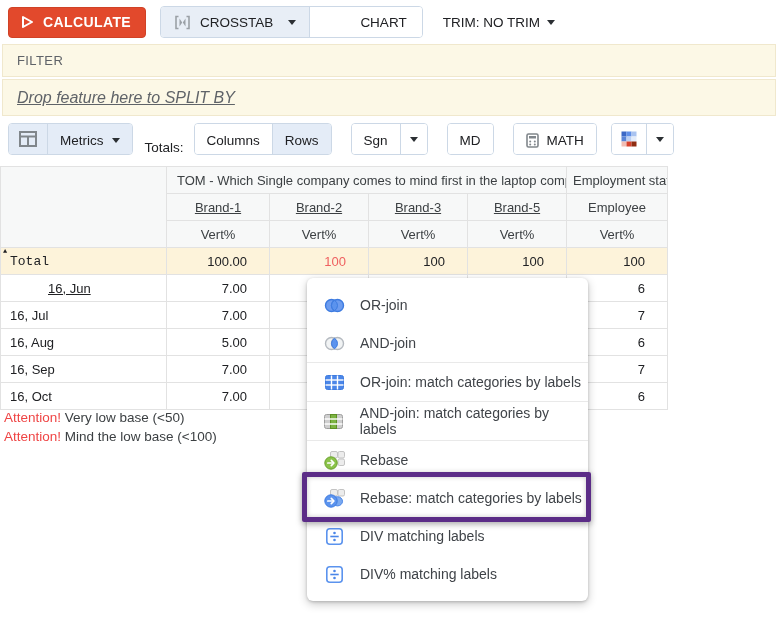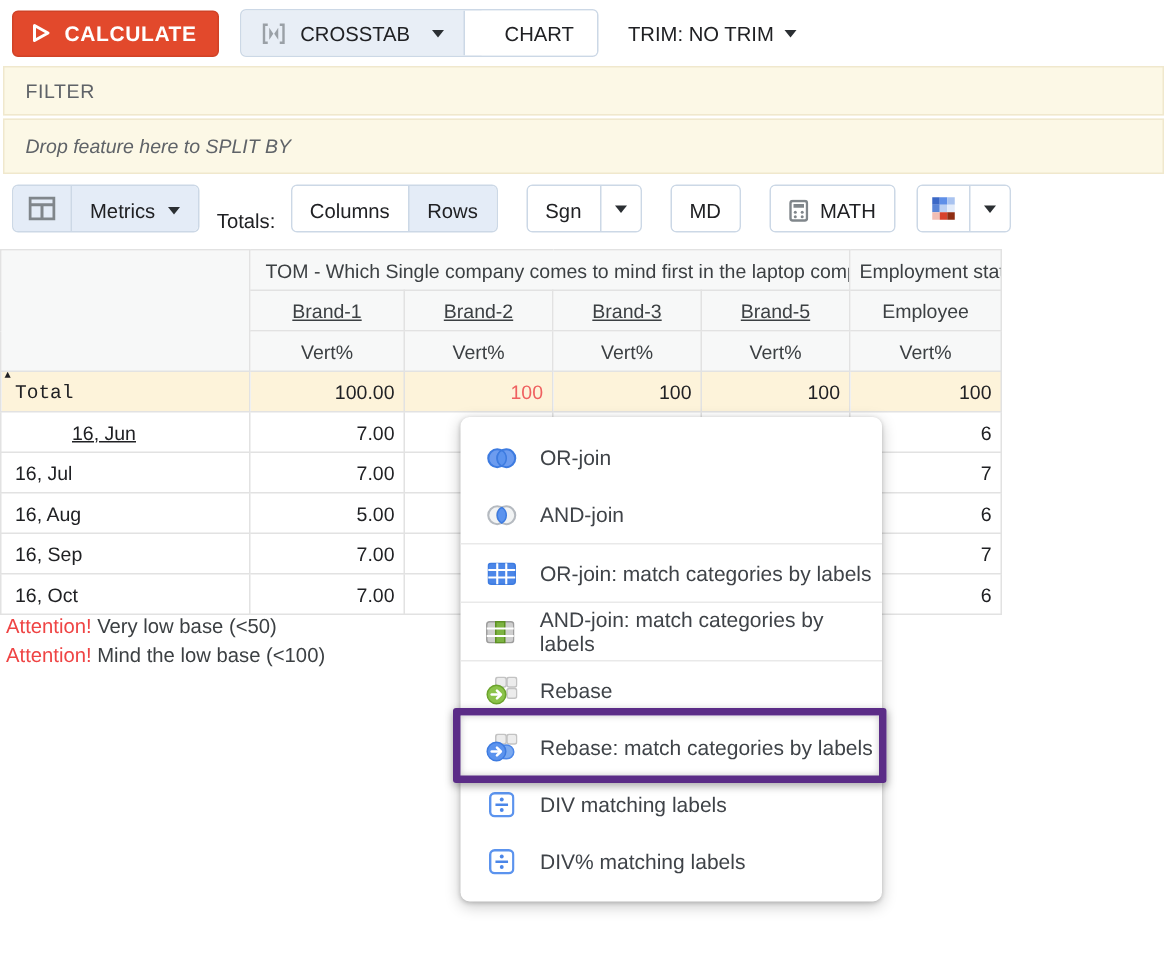--- a/index.html
+++ b/index.html
@@ -9,33 +9,33 @@
   
   .top-toolbar { position:absolute; top:5px; left:8px; height:34px; display:flex; align-items:center; }
   .btn-calculate { display:flex; align-items:center; gap:9px; background:#e2492c; color:#fff;
     border:1px solid #d04226; border-radius:4px; height:31px; padding:0 14px 0 12px;
     font-size:14px; font-weight:700; letter-spacing:.4px; cursor:pointer; }
   .view-group { display:flex; align-items:stretch; border:1px solid #ccd8e6; border-radius:4px;
     overflow:hidden; height:32px; margin-left:14px; background:#fff;gap:11px; }
   .btn-crosstab { display:flex; align-items:center; gap:9px; background:#e8eef6; padding:0 13px;
     font-size:13.5px; font-weight:500; border-right:1px solid #ccd8e6; cursor:pointer; }
   .btn-chart { display:flex; align-items:center; background:#fff; padding:0 15px;
-    font-size:13.5px; font-weight:500; cursor:pointer; }
+    font-size:13.5px; font-weight:500; cursor:pointer;margin-left:24px; }
   .btn-trim { display:flex; align-items:center; gap:7px; margin-left:16px; font-size:13.5px;
     font-weight:500; cursor:pointer; padding:0 4px; }
   .caret { width:0; height:0; border-left:4px solid transparent; border-right:4px solid transparent;
     border-top:5px solid #2b2f33; }
 
   
   .filter-bar { position:absolute; top:44px; left:2px; width:774px; height:33px;
     background:#fcf8e6; border:1px solid #f0e8cd; display:flex; align-items:center;
     padding-left:14px; font-size:13px; color:#5f6368; letter-spacing:.4px; }
   .split-bar { position:absolute; top:79px; left:2px; width:774px; height:37px;
     background:#fcf8e6; border:1px solid #f0e8cd; display:flex; align-items:center;
-    padding-left:14px; font-size:13px; font-style:italic; color:#5f6368; }
+    padding-left:14px; font-size:16px; font-style:italic; color:#5f6368;text-decoration:underline; }
 
   
   .metrics-bar { position:absolute; top:123px; left:8px; height:32px; display:flex; align-items:center; }
   .group { display:flex; align-items:stretch; border:1px solid #ccd8e6; border-radius:4px;
     overflow:hidden; height:32px; background:#fff; }
   .seg { display:flex; align-items:center; padding:16px 12px; font-size:13.5px; font-weight:500;
     gap:8px; cursor:pointer; background:#fff; }
   .seg.blue { background:#e4ecf7; }
   .seg + .seg { border-left:1px solid #ccd8e6; }
   .label-totals { margin:16px 10px 0 12px; font-size:13.5px;text-align:center; }
@@ -43,21 +43,21 @@
 
   
   table.grid { position:absolute; top:166px; left:0; width:667px; border-collapse:collapse;
     table-layout:fixed; font-size:13px; }
   table.grid th, table.grid td { border:1px solid #e2e2e2; overflow:hidden; white-space:nowrap; }
   table.grid th { background:#f7f8f8; font-weight:400; color:#3c4043; height:27px; }
   th.corner { background:#f3f4f5; }
   th.section { text-align:left; padding-left:10px; }
   .brand-link { text-decoration:underline; color:#3c4043; cursor:pointer; }
   td.rowlabel { text-align:left; padding-left:9px; height:27px; background:#fff; }
-  td.value { text-align:right; padding-right:6px; height:27px; background:#fff; }
+  td.value { text-align:right; padding-right:22px; height:27px; background:#fff; }
   tr.total td { background:#fdf3da; }
   tr.total td.rowlabel { position:relative;font-family:Liberation Mono, monospace; }
   .sort-arrow { position:absolute; top:0px; left:2px; font-size:7px; line-height:7px; color:#202124; }
   .v-red { color:#ef6060; }
   .u { text-decoration:underline; cursor:pointer;margin-left:38px; }
 
   
   .notes { position:absolute; top:409px; left:4px; font-size:13.5px; line-height:18.5px; color:#3c4043; }
   .notes .warn { color:#ef4444; }
 

